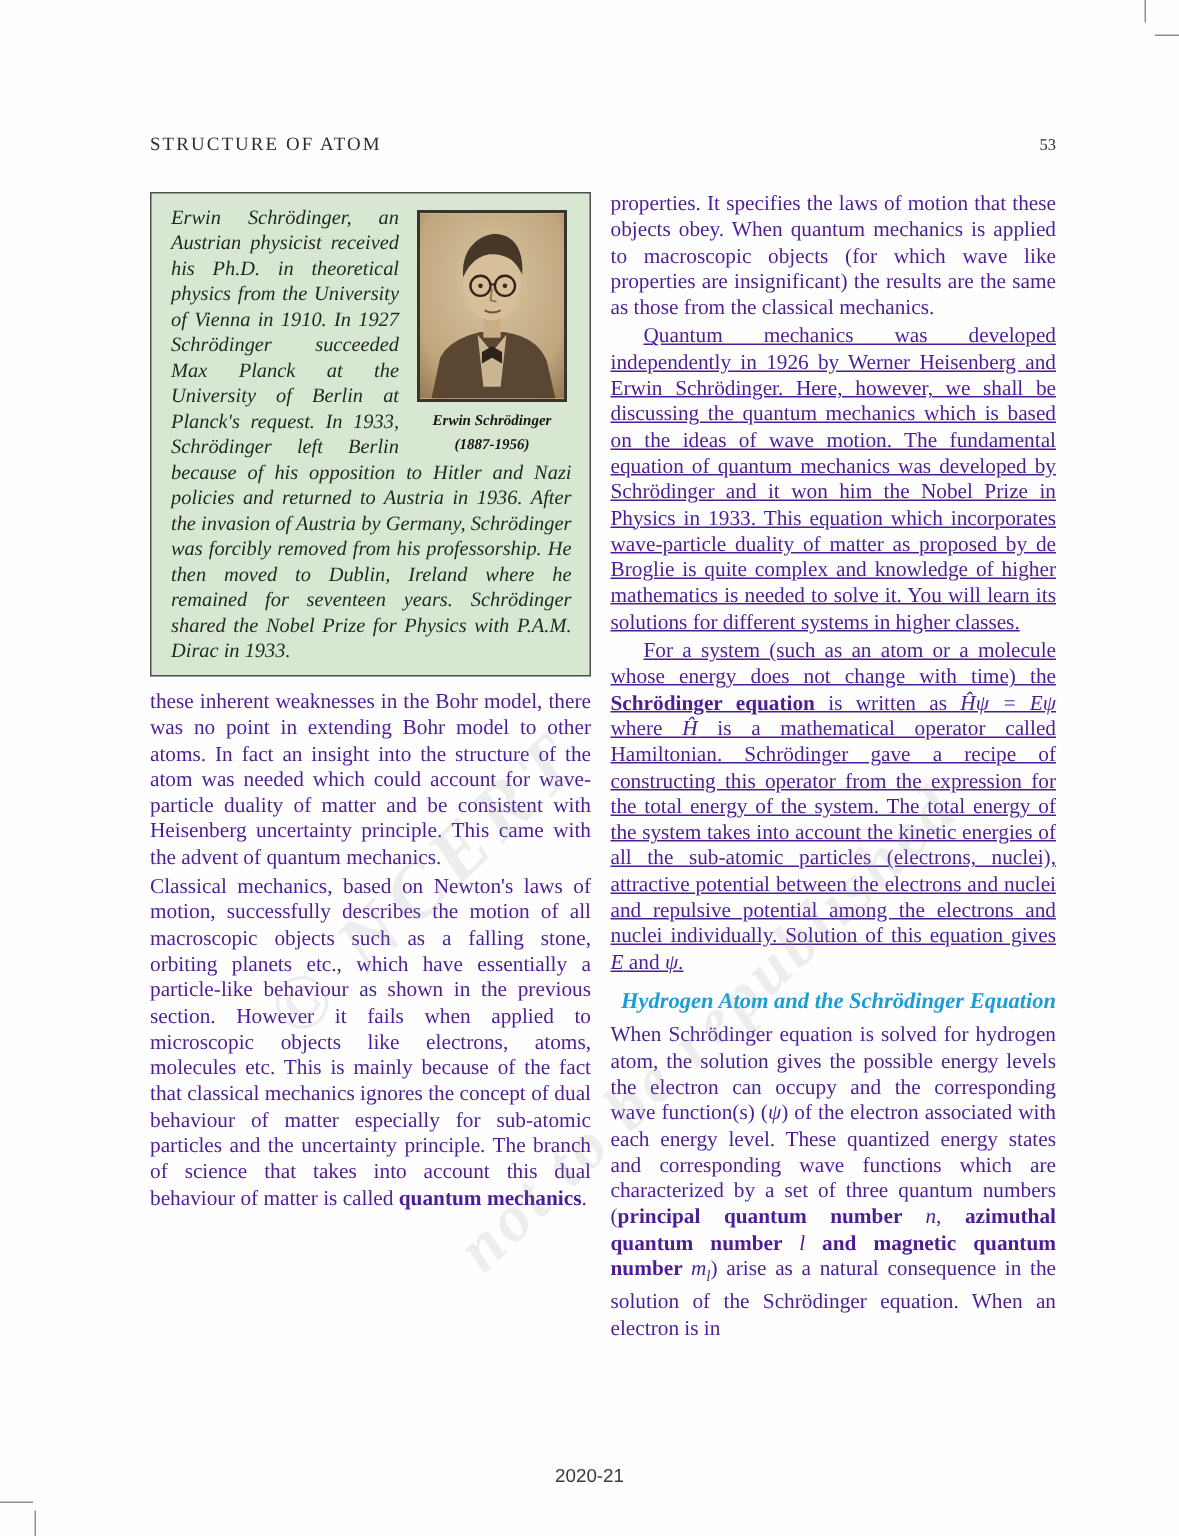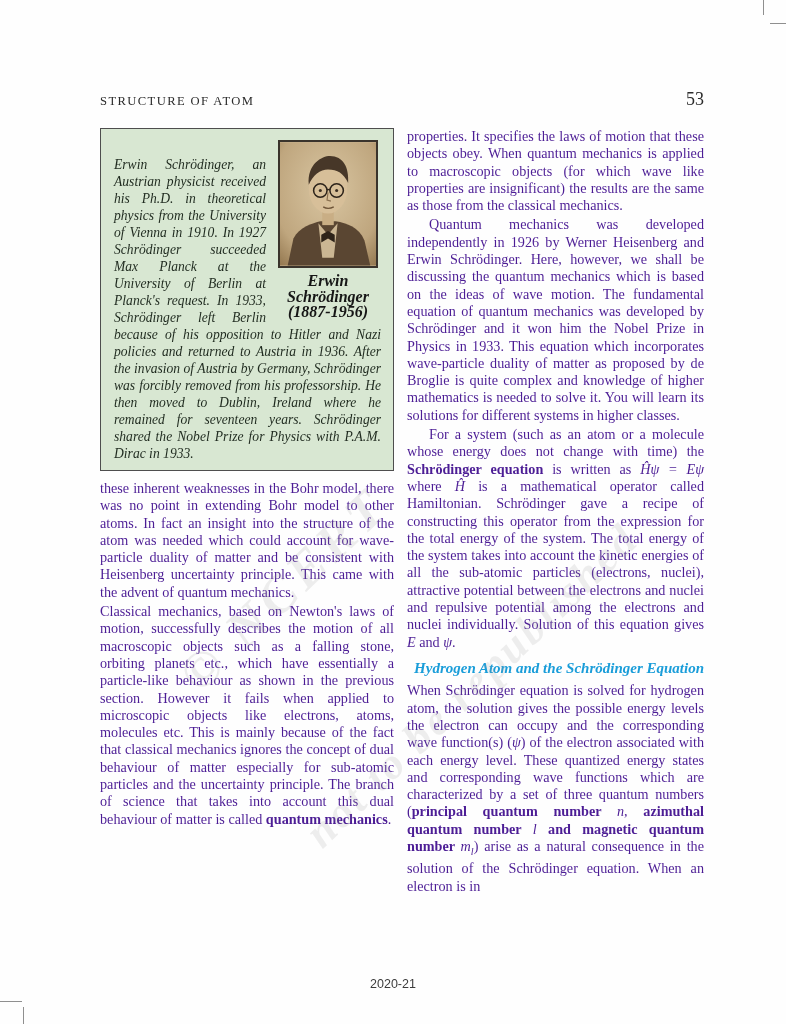--- a/index.html
+++ b/index.html
@@ -13,49 +13,49 @@
   .crop { position:absolute; background:#8f8f8f; }
   .crop-tr-v { left:763px; top:0; width:1px; height:15px; }
   .crop-tr-h { left:770px; top:23px; width:16px; height:1px; }
   .crop-bl-h { left:0; top:1001px; width:22px; height:1px; }
   .crop-bl-v { left:23px; top:1007px; width:1px; height:17px; }
 
   
   .header { position:absolute; left:100px; top:89px; width:604px;
             display:flex; justify-content:space-between; align-items:baseline; }
   .header-title { font-size:12.6px; letter-spacing:1.4px; color:#2b2b2b; }
-  .page-num { font-size:18px; color:#2b2b2b;text-align:right; }
+  .page-num { font-size:11px; color:#2b2b2b;text-align:right; }
 
   
   .watermark { position:absolute; left:0; top:0; width:786px; height:1024px;
                pointer-events:none; z-index:5; }
   .wm-line { position:absolute; white-space:nowrap; color:#9a9a9a; opacity:0.16;
              font-style:italic; font-weight:bold; transform:rotate(-44deg); }
   .wm-1 { left:150px; top:560px; font-size:52px; letter-spacing:6px; }
   .wm-2 { left:250px; top:660px; font-size:44px; letter-spacing:3px; }
 
   
   .columns { position:absolute; left:100px; top:128px; width:604px;
              display:flex; gap:13px; z-index:2; }
   .col-left  { width:294px; }
   .col-right { width:297px; }
 
   .col p { font-size:14.2px; line-height:17.3px; text-align:justify;
            color:#4c1d95; margin-bottom:2px; }
-  .indent { text-indent:22px; }
+  .indent { text-indent:22px;text-decoration:underline; }
 
   
   .bio-box { border:1px solid #4e4e4e; background:#d8e7d2;
              padding:7px 12px 8px 13px; margin-bottom:9px; }
   .bio-text { font-style:italic; font-size:13.6px; line-height:17px;
-              text-align:justify; color:#1f2a1f;margin-top:20px; }
+              text-align:justify; color:#1f2a1f; }
   .bio-figure { float:right; width:106px; margin:2px 0 2px 9px; text-align:center; }
   .bio-photo { display:block; width:100px; height:128px; margin:2px auto 5px;
                border:2px solid #3a342c; background:#c7b08c; }
-  .bio-caption { font-weight:bold; font-style:italic; font-size:16px;
+  .bio-caption { font-weight:bold; font-style:italic; font-size:10px;
                  line-height:15.5px; color:#161616; }
 
   
   .sec-heading { display:flex; margin:10px 0 6px; color:var(--accent);
                  font-weight:bold; font-size:14.3px; line-height:18px; }
   .sec-num { width:30px; flex:none; }
   .sec-text { flex:1; text-align:justify; letter-spacing:0.2px; }
   .sub-heading { color:var(--accent); font-weight:bold; font-style:italic;
                  font-size:15px; line-height:18.5px; margin:8px 0 5px;text-align:right; }
 

